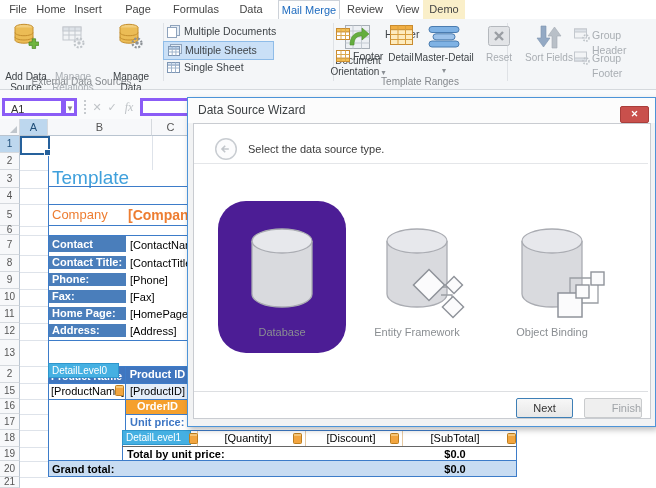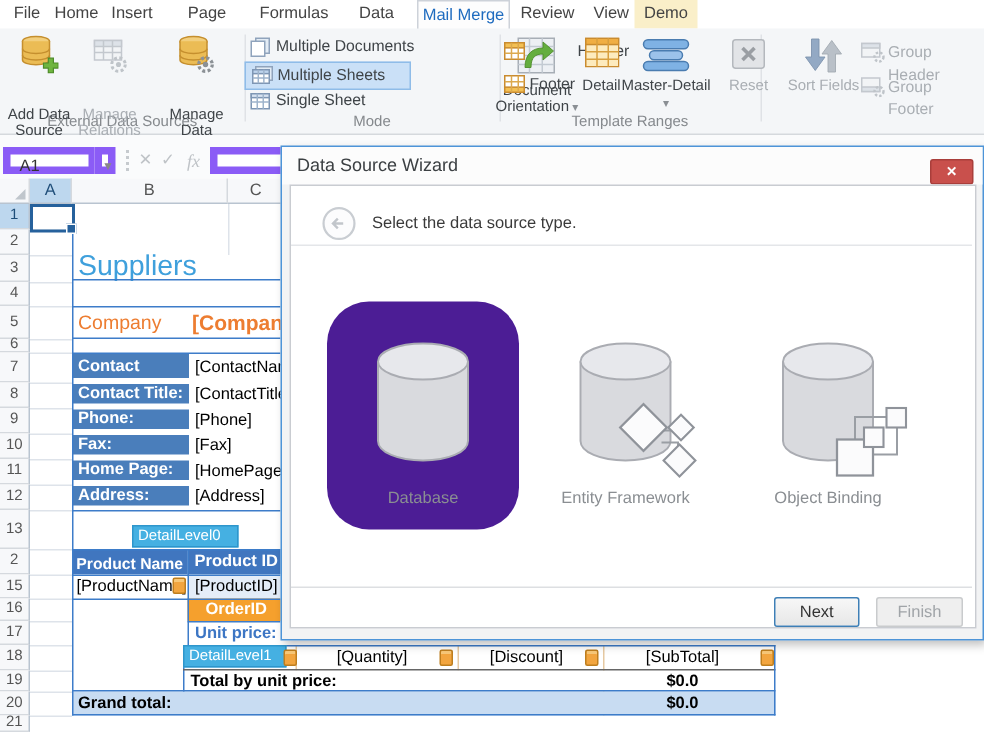--- a/index.html
+++ b/index.html
@@ -17,21 +17,21 @@
   .biglbl{position:absolute;font-size:10px;line-height:11px;text-align:center;white-space:pre-line;color:#3F4448;}
   .dis{color:#A9AEB3 !important;}
   .caret::after{content:" \25BE";font-size:8px;color:#8A8F94;}
   .dis.caret::after{color:#C0C4C8;}
   .modeitem{position:absolute;left:163px;height:17px;line-height:17px;font-size:10.5px;color:#3F4448;padding-left:21px;width:120px;}
   .modeitem.sel{background:#CAE0F7;border:1px solid #8FBCE8;line-height:16px;width:88px;}
   .micon{position:absolute;left:3px;top:1px;}
   .smallbtn{position:absolute;height:15px;line-height:15px;font-size:10.5px;}
   
   #fbar{position:absolute;top:90px;left:0;width:656px;height:29px;background:#FAFBFC;}
-  .fbox{position:absolute;top:8px;height:18px;background:#fff;border:5px solid #8b5cf6;box-sizing:border-box;}
+  .fbox{position:absolute;top:8px;height:18px;background:#fff;border:3px solid #8b5cf6;box-sizing:border-box;}
   .fglyph{position:absolute;top:8px;height:18px;line-height:18px;color:#BFC3C7;text-align:center;font-size:11px;}
   
   .colhead{position:absolute;top:119px;height:17px;line-height:17px;text-align:center;background:#F7F8FA;
            border-right:1px solid #D5D9DE;border-bottom:1px solid #B9C4D0;box-sizing:border-box;font-size:11px;color:#555;}
   .selhead{background:#BDD7EE !important;color:#1F4E79 !important;}
   .rowcell{position:absolute;left:0;width:19px;background:#F7F8FA;border-right:1px solid #B9C4D0;
            border-bottom:1px solid #D5D9DE;text-align:center;font-size:10px;color:#555;}
   .gline{position:absolute;left:20px;width:28px;height:1px;background:#DEE3EA;}
   .bl{position:absolute;background:#3D7CC9;}
   .tan{position:absolute;background:#E6C9A2;width:1px;}
@@ -47,21 +47,21 @@
   #dlg-title{position:absolute;left:0;top:0;width:100%;height:25px;background:#FCFCFC;line-height:25px;
              font-size:12px;color:#3C4043;padding-left:10px;box-sizing:border-box;}
   #dlg-close{position:absolute;right:6px;top:8px;width:27px;height:15px;background:#C9504C;border:1px solid #A93E3B;
              border-radius:2px;color:#fff;font-size:9px;font-weight:bold;text-align:center;line-height:15px;}
   #dlg-panel{position:absolute;left:5px;top:25px;width:456px;height:294px;background:#fff;border:1px solid #C9CCD1;}
   .tile{position:absolute;top:103px;width:128px;height:152px;}
   .tile.sel{background:#4c1d95;border-radius:28px;}
   .tilelabel{position:absolute;left:0;top:125px;width:100%;text-align:center;font-size:11px;color:#8A8E92;}
   .dlgbtn{position:absolute;top:300px;height:20px;line-height:19px;text-align:center;font-size:11px;border-radius:2px;box-sizing:border-box;}
   #btn-next{left:328px;width:57px;border:1px solid #3E7FB6;background:linear-gradient(#F7F7F7,#E7E7E7);color:#333;}
-  #btn-finish{left:396px;width:58px;border:1px solid #C9CBCD;background:#EFEFEF;color:#A0A4A8;}
+  #btn-finish{left:396px;width:58px;border:1px solid #C9CBCD;background:#EFEFEF;color:#A0A4A8;text-align:right;}
 </style>
 </head>
 <body>
 
 <div id="screen">
 
   <div>
     <div class="tab" style="left:2px;width:32px;">File</div>
     <div class="tab" style="left:34px;width:34px;">Home</div>
     <div class="tab" style="left:68px;width:40px;">Insert</div>
@@ -73,21 +73,20 @@
     <div class="tab" style="left:392px;width:31px;">View</div>
     <div class="tab demo" style="left:423px;width:42px;">Demo</div>
   </div>
 
   <div id="ribbon">
     <div class="gdiv" style="left:163px;"></div>
     <div class="gdiv" style="left:333px;"></div>
     <div class="gdiv" style="left:507px;"></div>
 
     <div class="glabel" style="left:0;width:163px;">External Data Sources</div>
-    <div class="glabel" style="left:163px;width:170px;">Mode</div>
     <div class="glabel" style="left:333px;width:174px;">Template Ranges</div>
 
     <div class="abs" style="left:13px;top:4px;">
       <svg width="26" height="26" viewBox="0 0 26 26">
         <ellipse cx="11" cy="4.5" rx="9" ry="3.2" fill="#F2CF7E" stroke="#C58F2E"></ellipse>
         <path d="M2 4.5 v12.5 c0 1.8 4 3.2 9 3.2 s9 -1.4 9 -3.2 V4.5" fill="#EBBC55" stroke="#C58F2E"></path>
         <path d="M2 9.5 c0 1.8 4 3.2 9 3.2 s9 -1.4 9 -3.2 M2 13.8 c0 1.8 4 3.2 9 3.2 s9 -1.4 9 -3.2" fill="none" stroke="#C58F2E"></path>
         <path d="M16 19 h3.2 v-3.2 h3.4 v3.2 h3.2 v3.4 h-3.2 v3.2 h-3.4 v-3.2 H16 z" fill="#6FB53F" stroke="#4E8C2A" stroke-width="0.8"></path>
       </svg>
     </div>
@@ -276,21 +275,21 @@
       <div class="gline" style="top: 414px;"></div>
       <div class="gline" style="top: 430px;"></div>
       <div class="gline" style="top: 447px;"></div>
       <div class="gline" style="top: 461px;"></div>
       <div class="gline" style="top: 477px;"></div>
     </div>
   <div class="abs" style="left:152px;top:136px;width:1px;height:34px;background:#DEE3EA;"></div>
 
   <div class="abs" style="left:48px;top:399px;width:77px;height:62px;background:#fff;"></div>
 
-  <div class="abs" style="left:52px;top:167px;font-size:19px;color:#3FA0DC;">Suppliers</div>
+  <div class="abs" style="left:52px;top:167px;font-size:19px;color:#3FA0DC;">Template</div>
 
   <div class="abs" style="left:52px;top:204px;height:22px;line-height:22px;font-size:13px;color:#ED7D31;">Company</div>
   <div class="abs bold" style="left:128px;top:204px;height:22px;line-height:22px;font-size:14px;color:#ED7D31;">[CompanyName]</div>
 
   <div id="contactrows">
       <div class="bluelabel" style="top: 236px; height: 16px; line-height: 16px;">Contact Name:</div>
       <div class="fieldval" style="top: 235px; height: 20px; line-height: 20px;">[ContactName]</div>
       <div class="bluelabel" style="top: 256px; height: 13px; line-height: 13px;">Contact Title:</div>
       <div class="fieldval" style="top: 255px; height: 17px; line-height: 17px;">[ContactTitle]</div>
       <div class="bluelabel" style="top: 273px; height: 13px; line-height: 13px;">Phone:</div>
@@ -299,21 +298,21 @@
       <div class="fieldval" style="top: 289px; height: 17px; line-height: 17px;">[Fax]</div>
       <div class="bluelabel" style="top: 307px; height: 13px; line-height: 13px;">Home Page:</div>
       <div class="fieldval" style="top: 306px; height: 17px; line-height: 17px;">[HomePage]</div>
       <div class="bluelabel" style="top: 324px; height: 13px; line-height: 13px;">Address:</div>
       <div class="fieldval" style="top: 323px; height: 17px; line-height: 17px;">[Address]</div>
     </div>
 
   <div class="abs" style="left:48px;top:366px;width:77px;height:17px;background:#4076BF;overflow:hidden;">
     <div class="ctr bold" style="position:absolute;left:0;top:4px;width:100%;color:#fff;font-size:10.5px;">Product Name</div>
   </div>
-  <div class="tag" style="left:48px;top:350px;width:66px;margin-left:40px;">DetailLevel0</div>
+  <div class="tag" style="left:48px;top:363px;width:66px;">DetailLevel0</div>
   <div class="abs ctr bold" style="left:125px;top:366px;width:65px;height:17px;line-height:17px;background:#4076BF;color:#fff;">Product ID</div>
 
   <div class="abs" style="left:48px;top:383px;width:77px;height:16px;line-height:16px;background:#fff;padding-left:3px;box-sizing:border-box;color:#000;">[ProductName]</div>
   <div class="fico" style="left:115px;top:385px;"></div>
   <div class="abs ctr" style="left:125px;top:383px;width:65px;height:16px;line-height:16px;background:#E4EDF8;color:#000;">[ProductID]</div>
 
   <div class="abs ctr bold" style="left:125px;top:399px;width:65px;height:15px;line-height:15px;background:#F5A02D;color:#fff;">OrderID</div>
   <div class="abs bold" style="left:130px;top:414px;height:16px;line-height:16px;color:#3D76C4;">Unit price:</div>
 
   <div class="abs" style="left:122px;top:430px;width:395px;height:17px;background:#fff;"></div>

